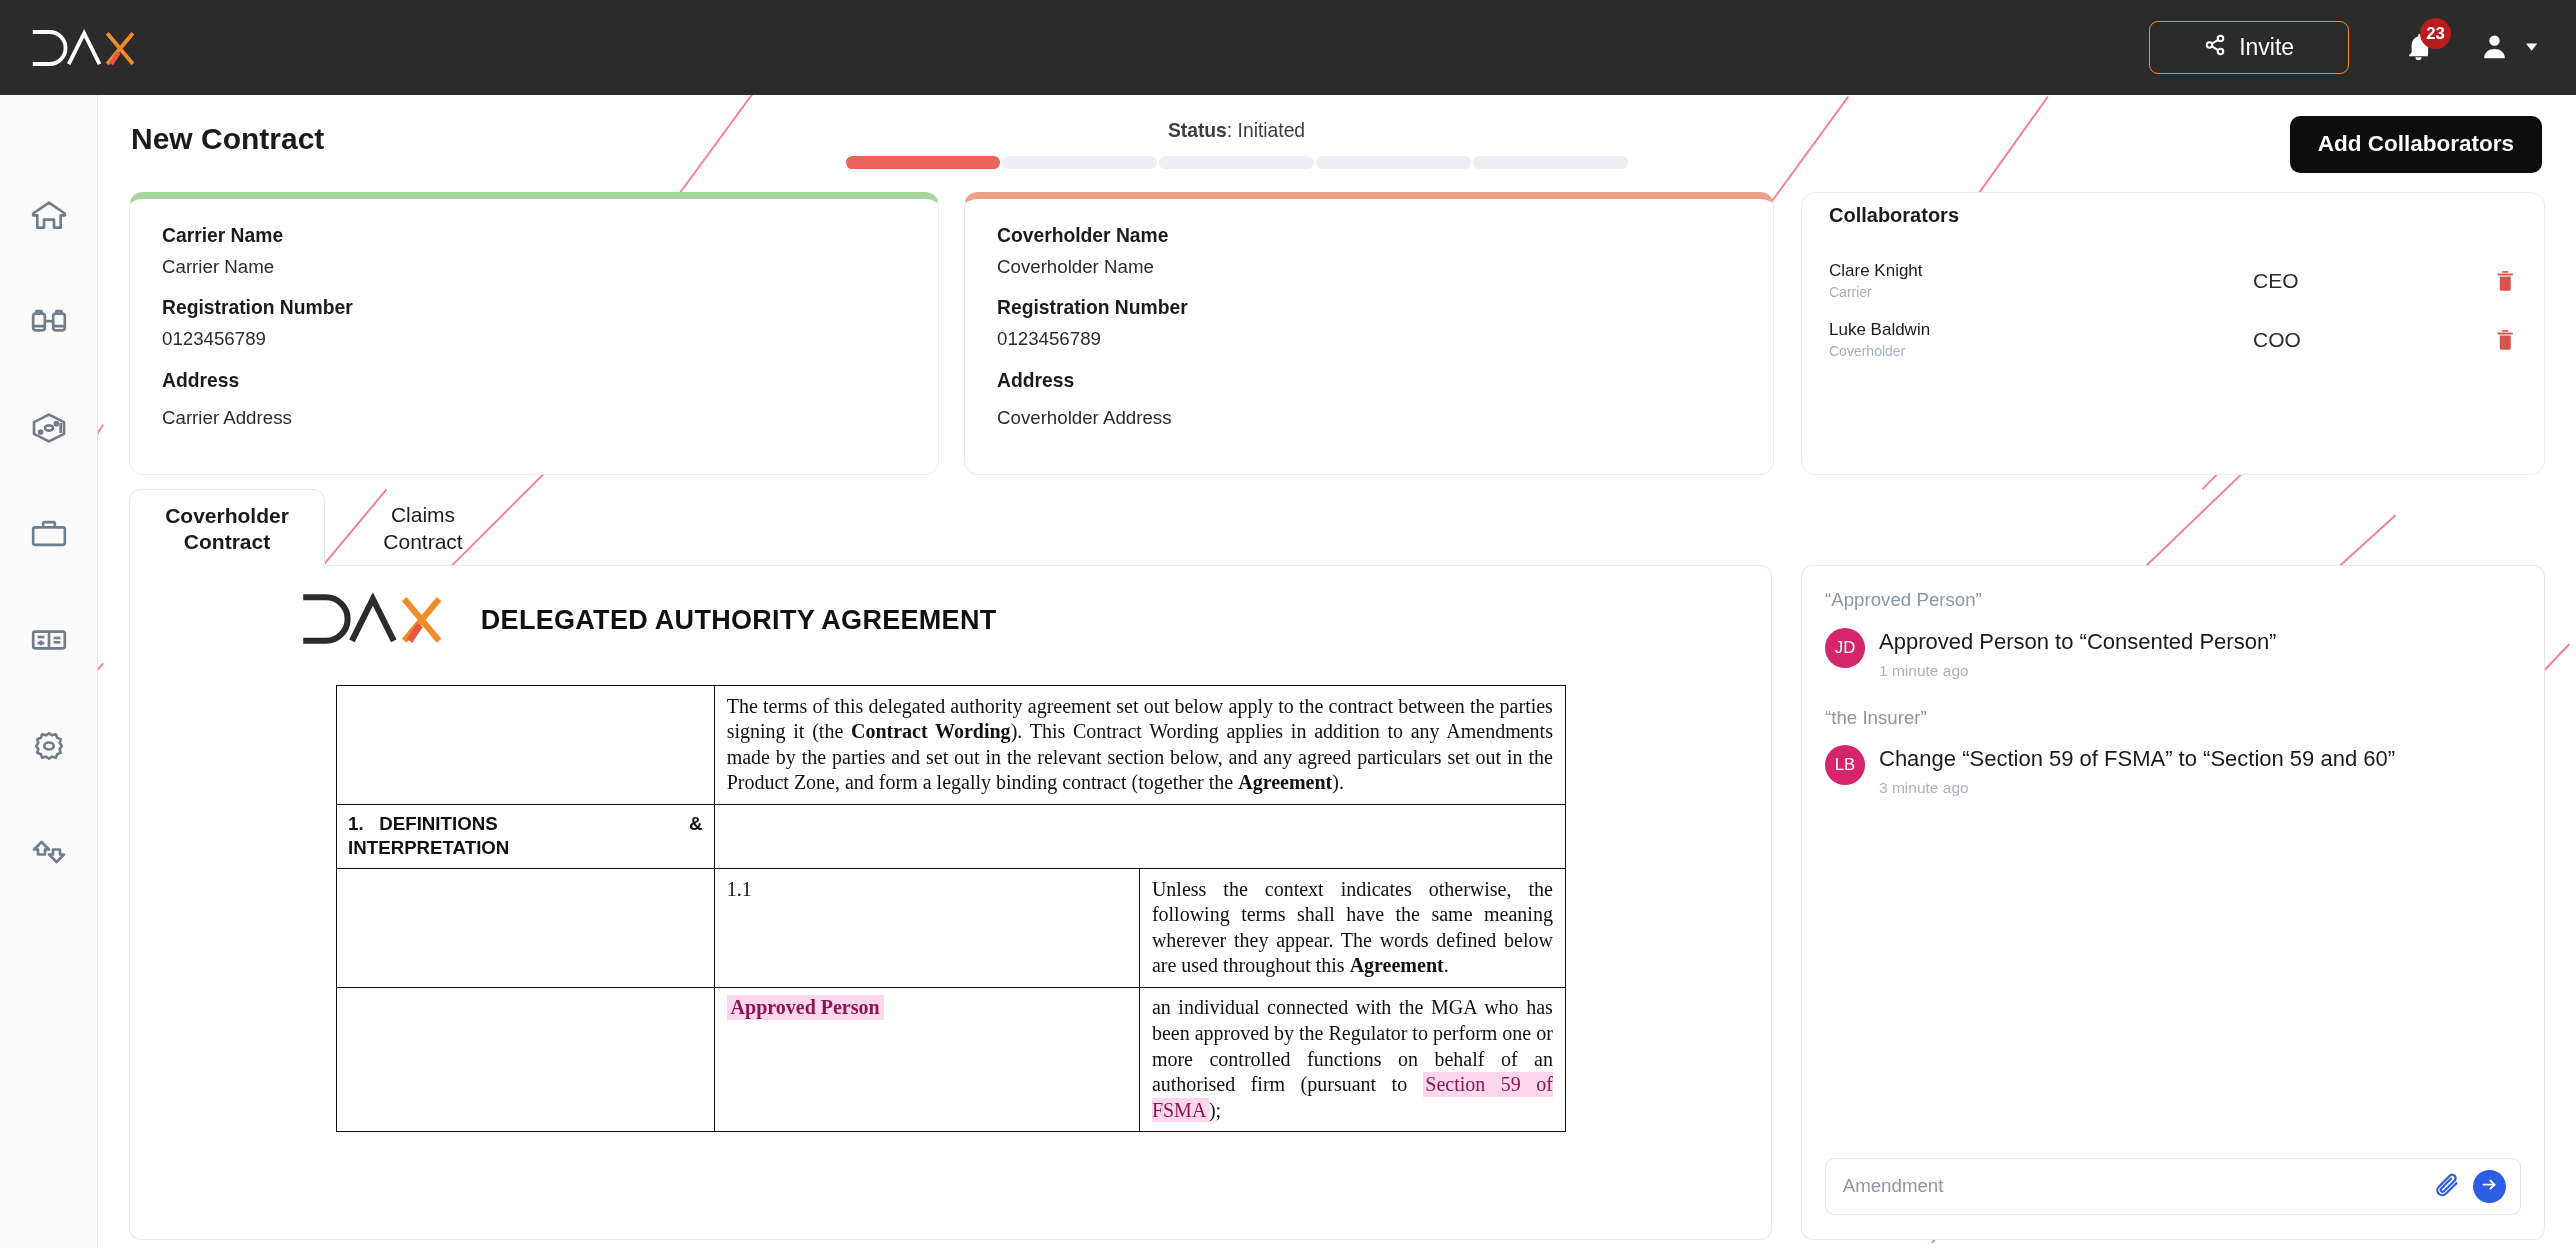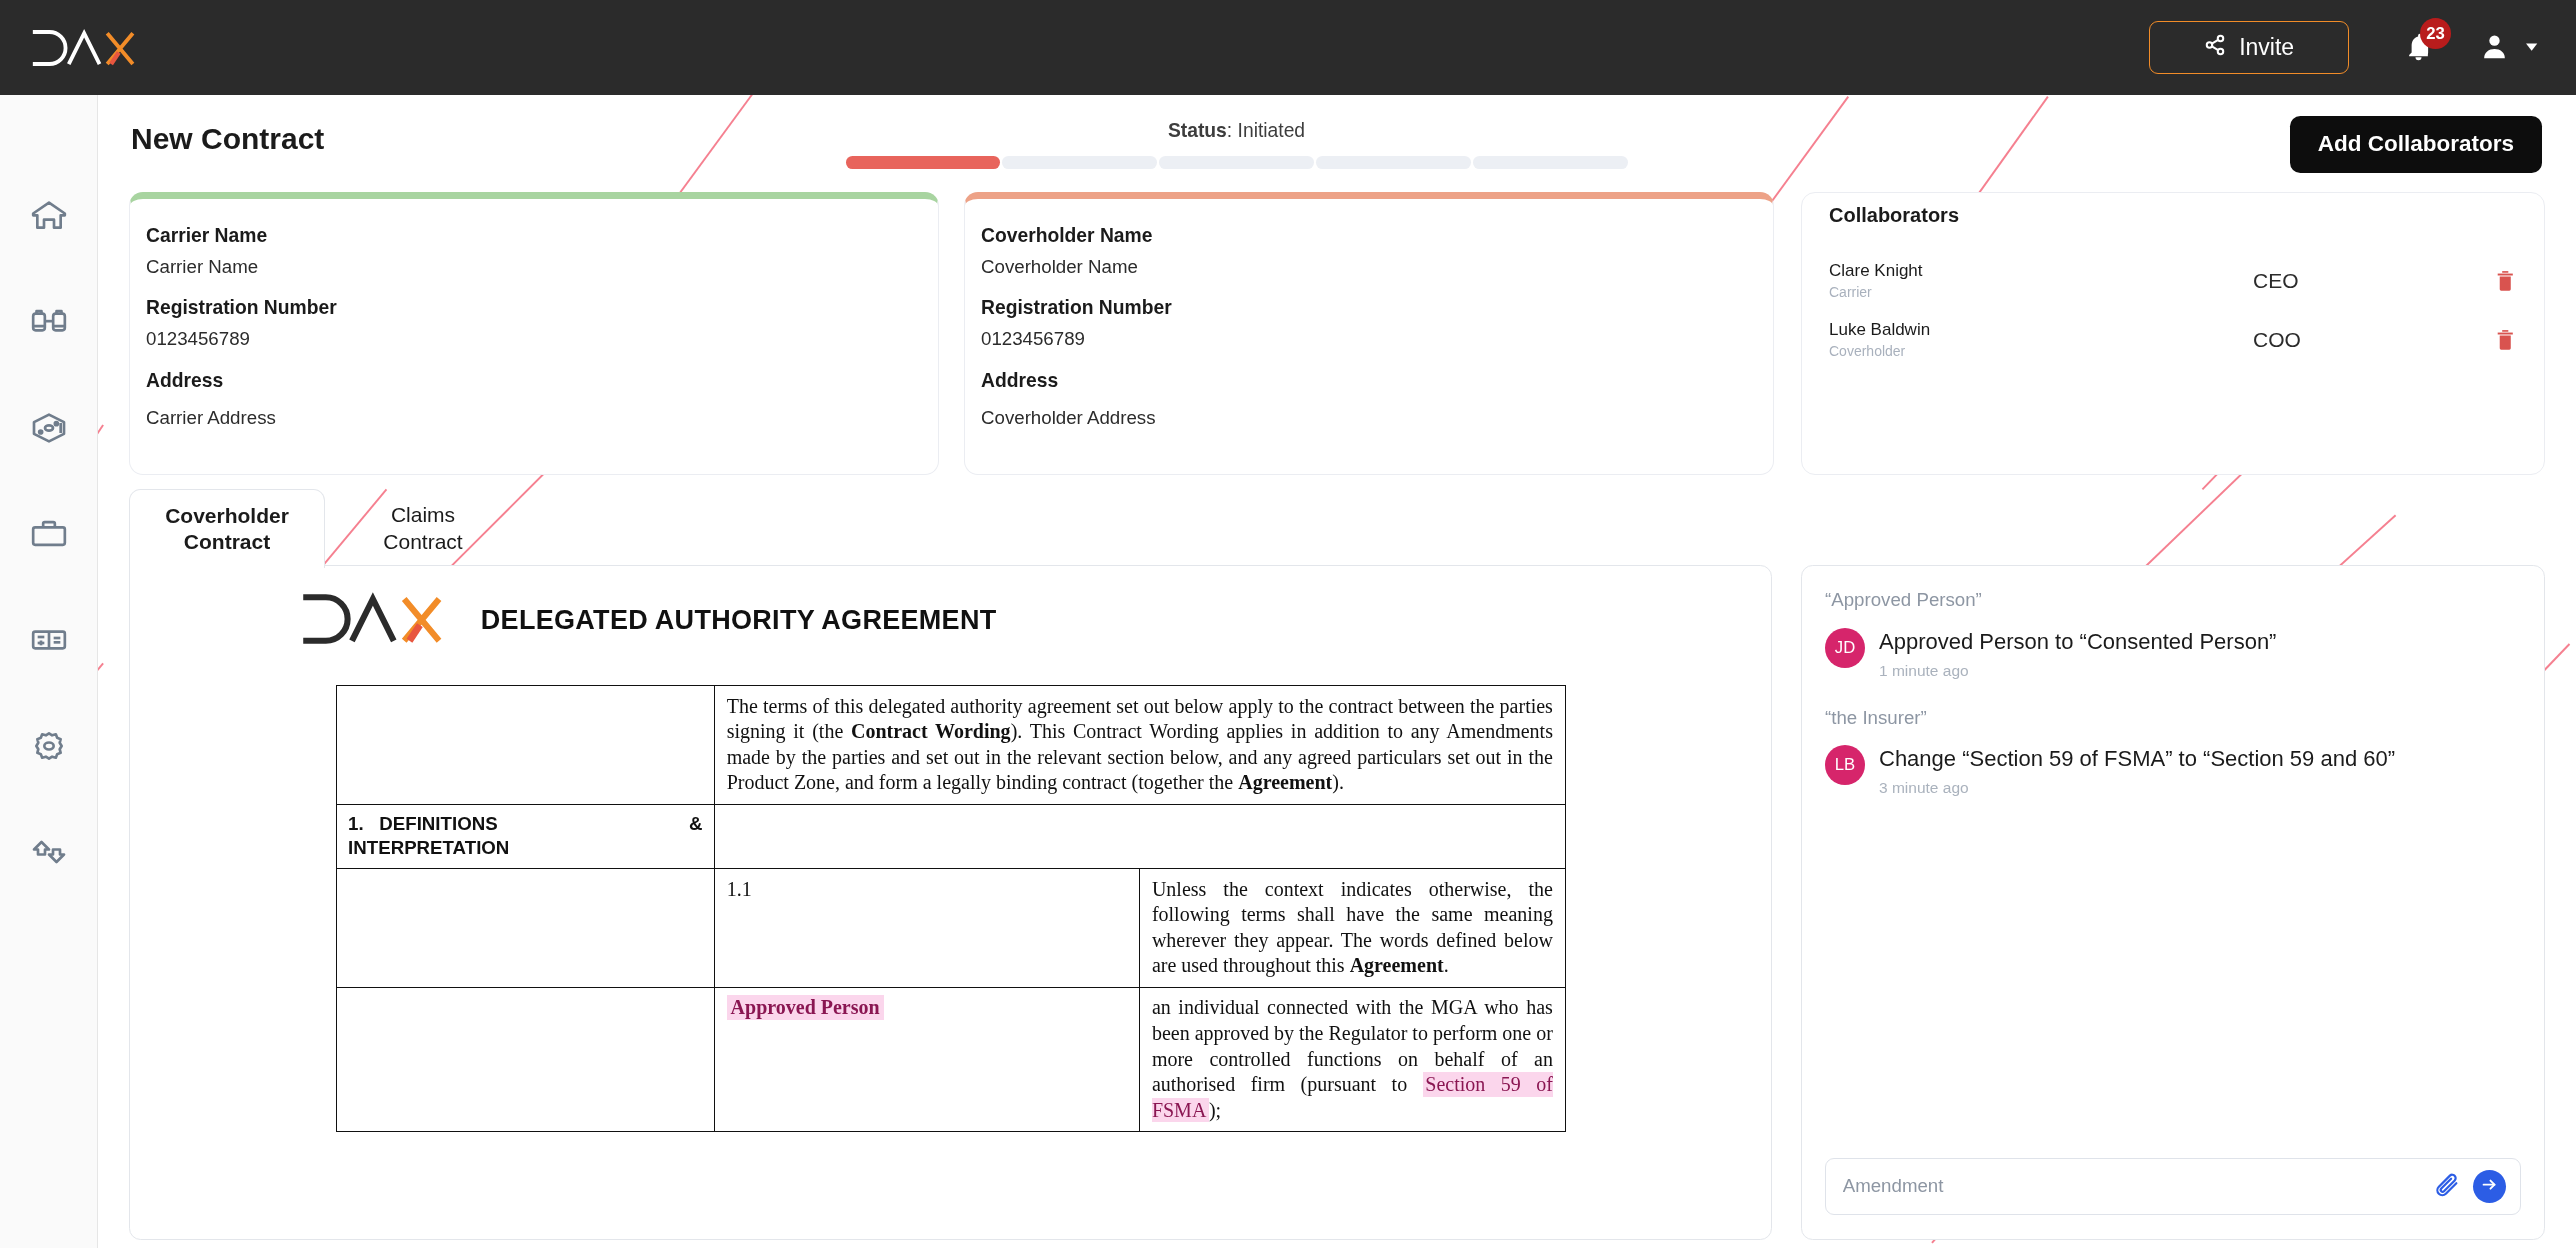--- a/index.html
+++ b/index.html
@@ -60,21 +60,21 @@
   .add-collab-btn {
     position:absolute; right:34px; top:20.6px; background:#0d0d0d; color:#fff;
     border:none; border-radius:10.3px; height:57px; padding:0 28px;
     font-size:22.5px; font-weight:bold; cursor:pointer; font-family:"Liberation Sans", sans-serif;
   }
 
   
   .cards-row { position:absolute; left:0; top:97px; width:2478px; height:286px; }
   .info-card {
     position:absolute; top:95px; background:#fff; border:1.3px solid #ebedf2;
-    border-radius:14px; padding:26px 16px;
+    border-radius:14px; padding:26px 32px;
   }
   .info-card.carrier { left:31px; width:810px; top:0; height:283px; border-top:7px solid #a8d4a0; }
   .info-card.coverholder { left:866px; width:810px; top:0; height:283px; border-top:7px solid #eda287; }
   .collab-card { position:absolute; left:1703px; top:0; width:744px; height:283px;
     background:#fff; border:1.3px solid #ebedf2; border-radius:14px; padding:11px 27px; }
 
   .fld-label { font-size:19.3px; font-weight:bold; color:#1b1b1b; margin-bottom:9px; }
   .fld-value { font-size:18.7px; color:#2c2c2c; margin-bottom:19.3px; }
   .fld-value.addr { margin-top:15.5px; }
 

